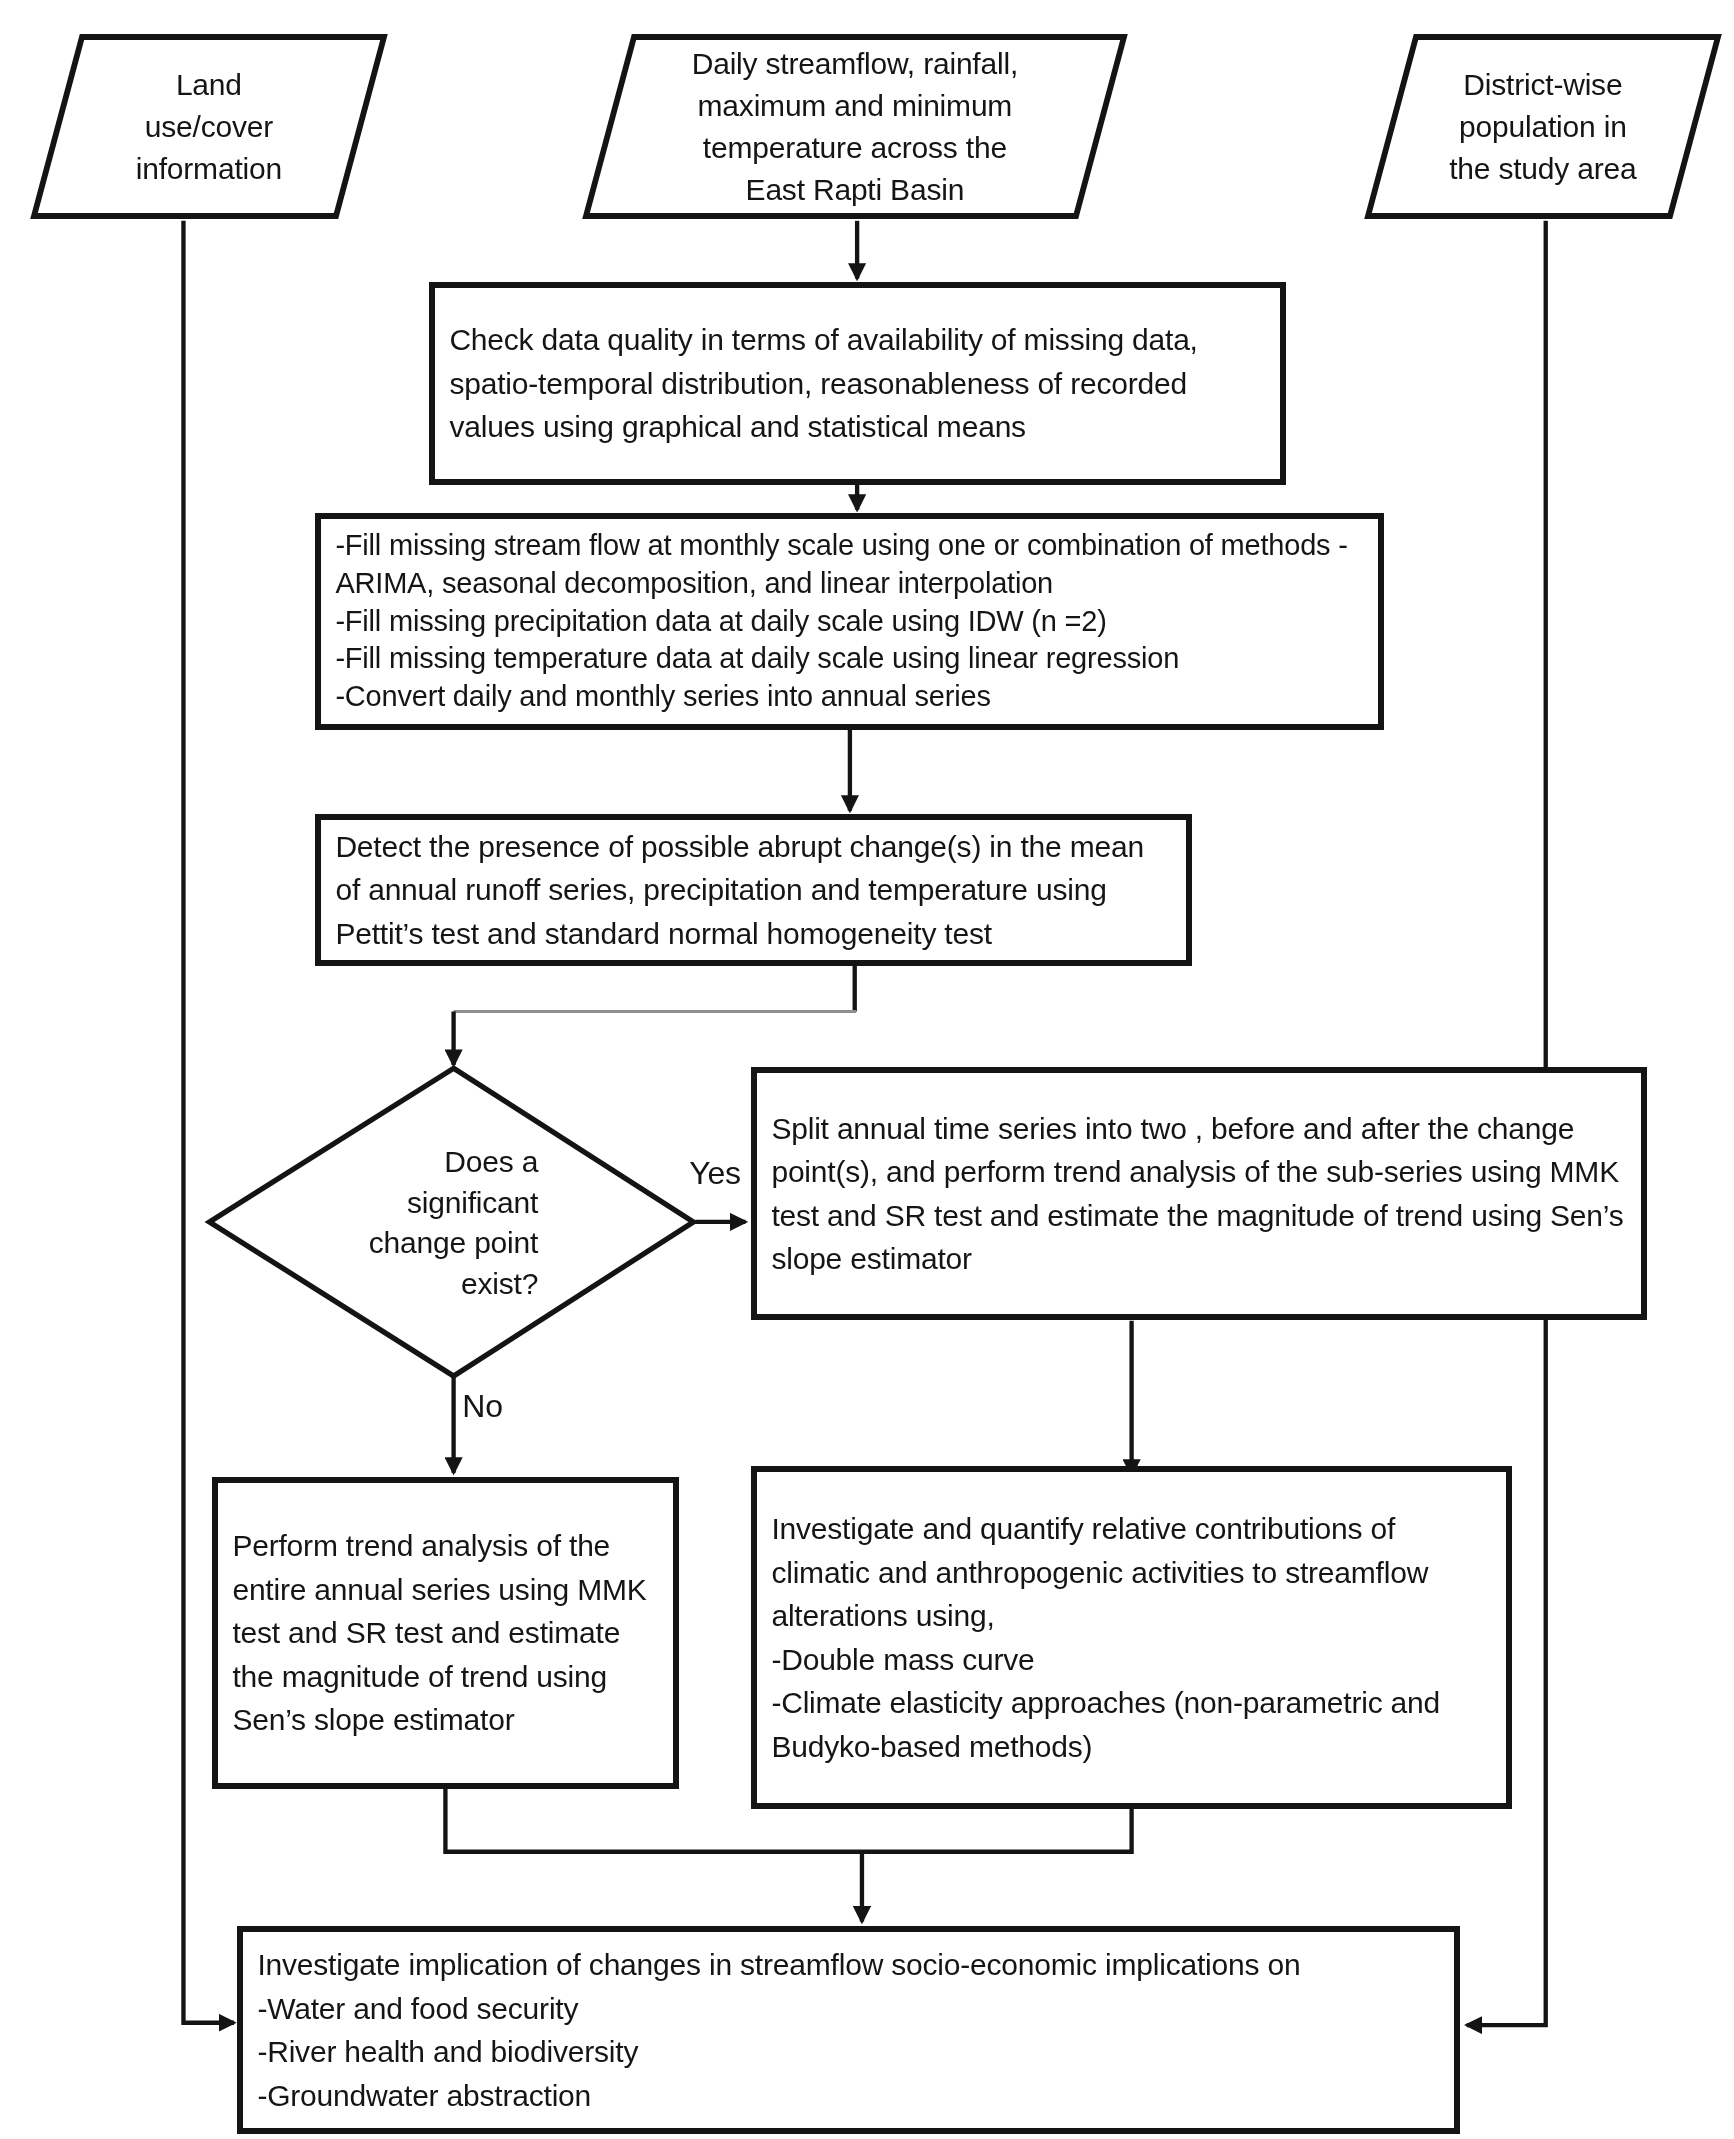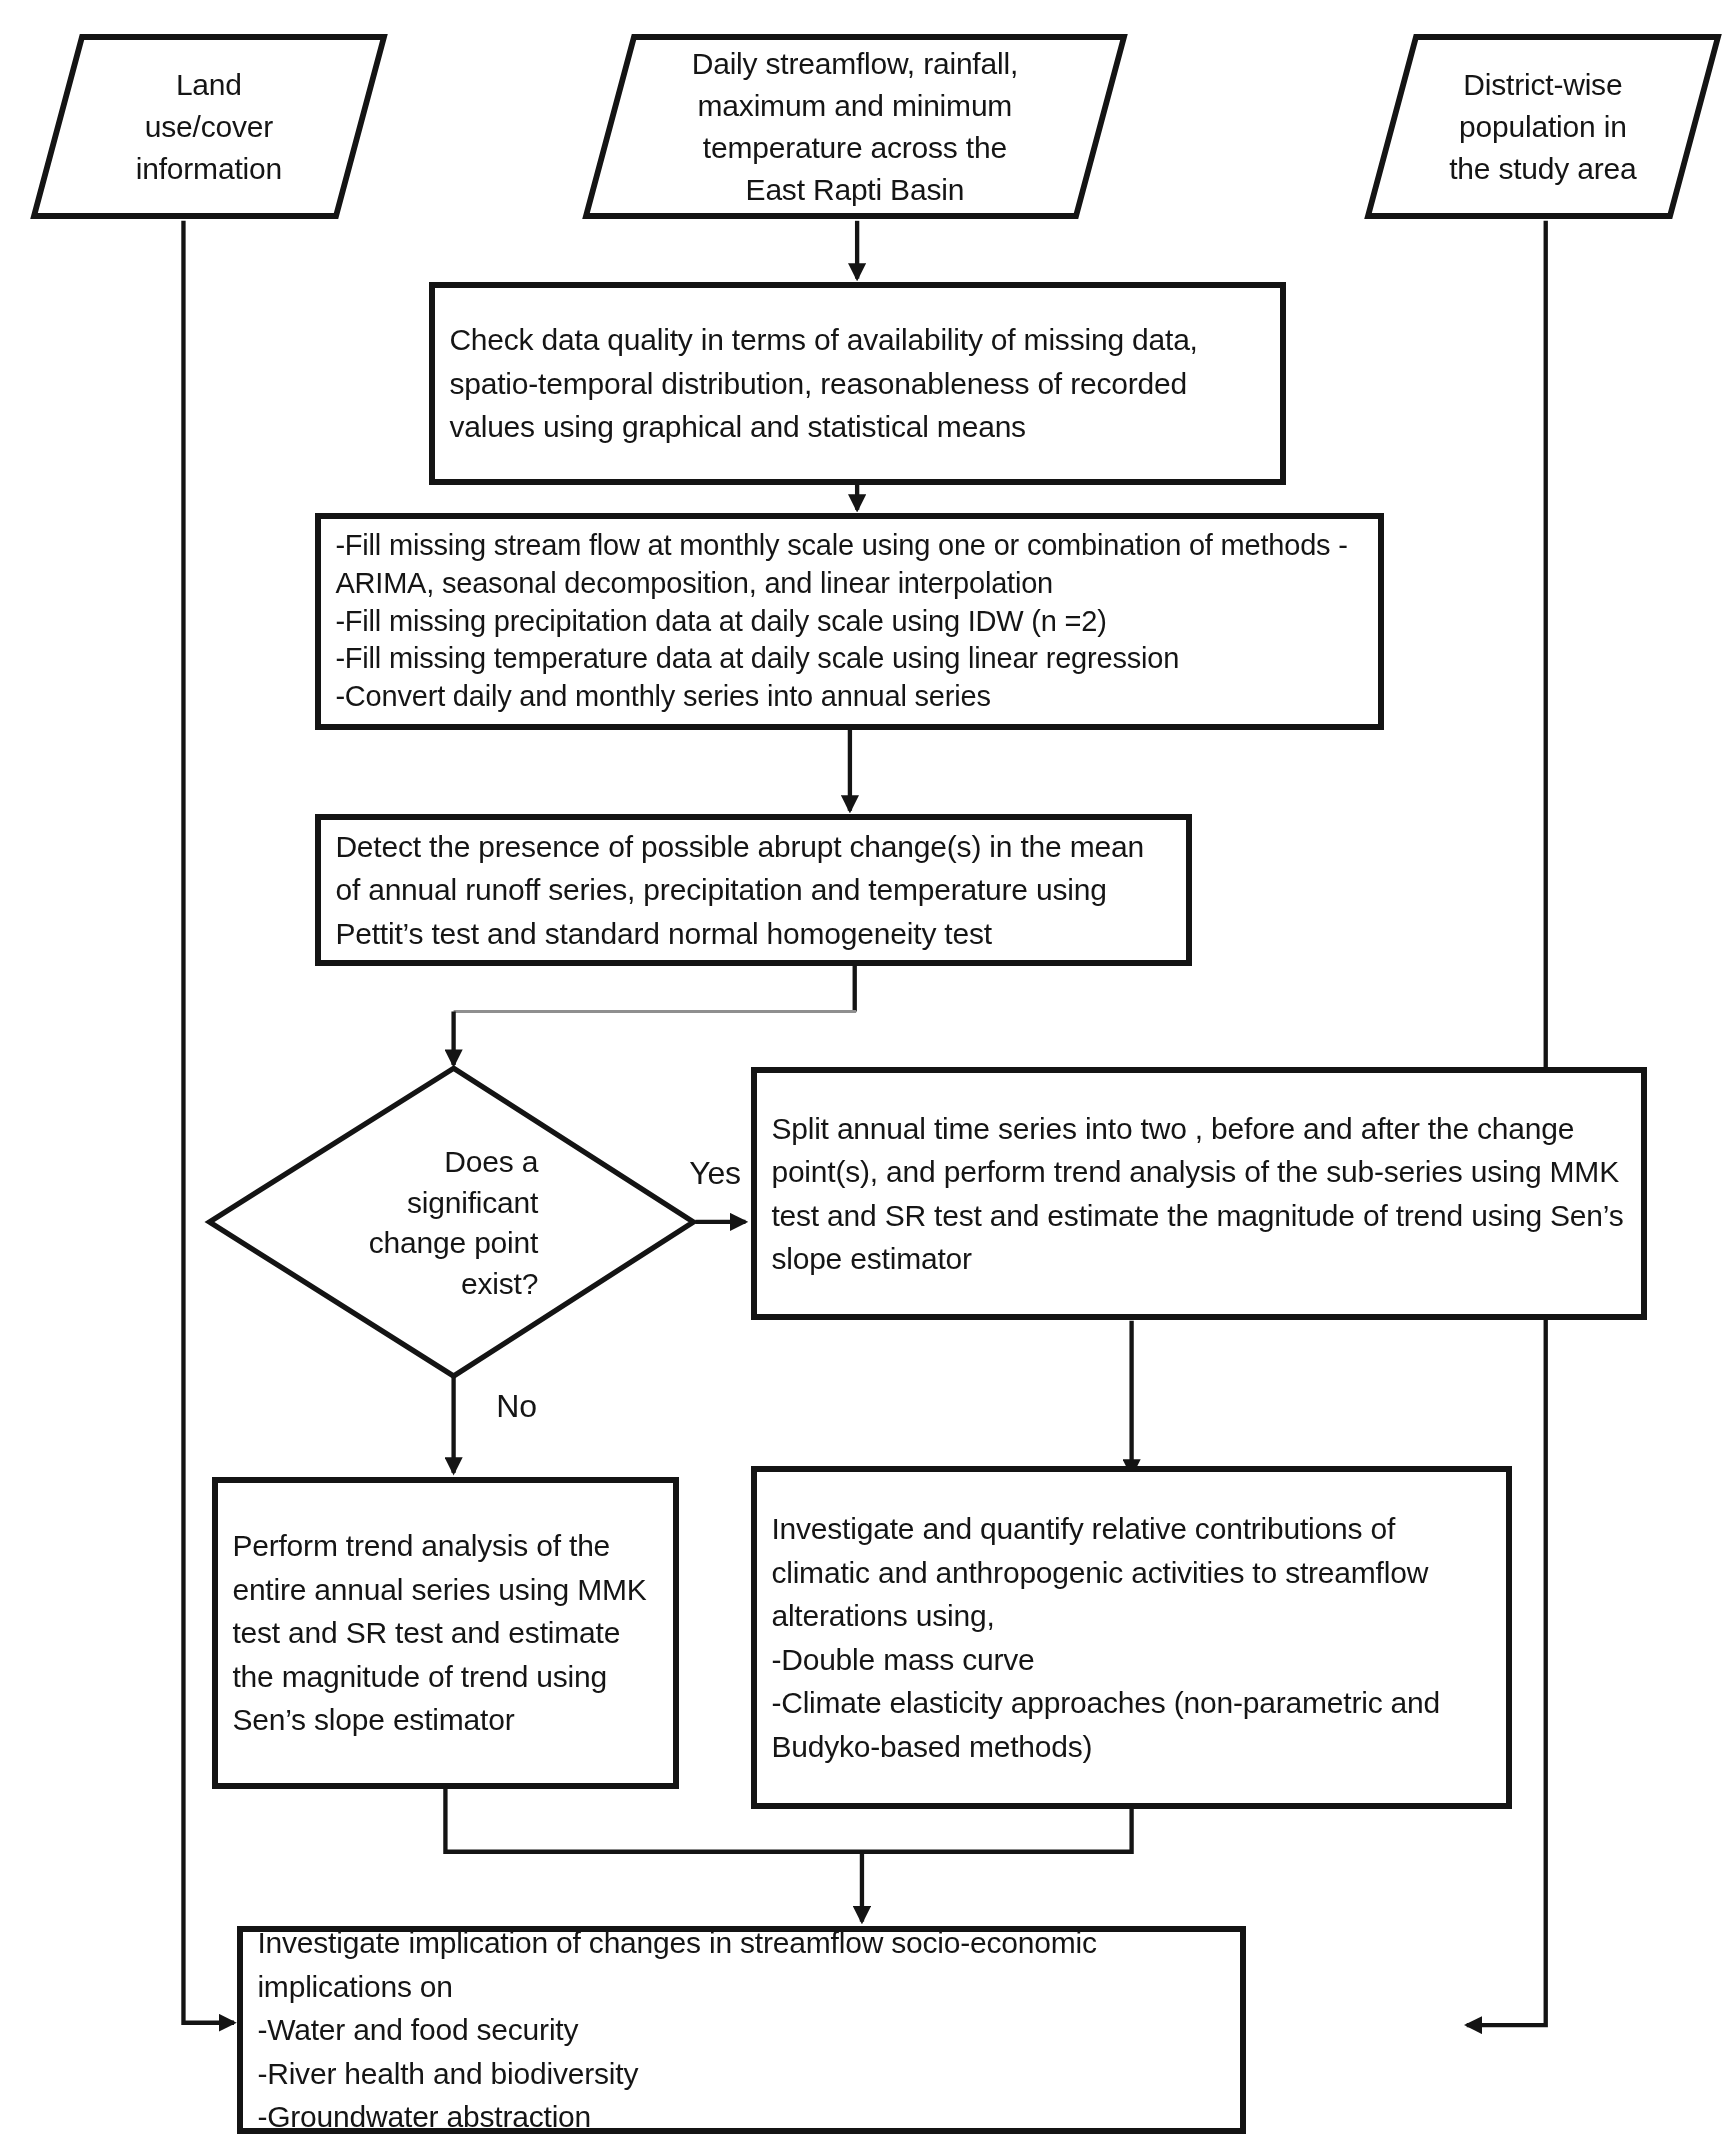--- a/index.html
+++ b/index.html
@@ -140,37 +140,37 @@
     <div class="node-text">Detect the presence of possible abrupt change(s) in the mean of annual runoff series, precipitation and temperature using Pettit’s test and standard normal homogeneity test</div>
   </div>
 
   <div class="diamond-text" style="left:309px; top:1122px; width:289px; height:202px;">Does a
 significant
 change point
 exist?</div>
 
   <div class="edge-label" style="left:669px; top:1155px; width:92px;">Yes</div>
 
-  <div class="edge-label" style="left:485px; top:1388px; width:63px;">No</div>
+  <div class="edge-label" style="left:451px; top:1388px; width:63px;">No</div>
 
   <div class="node box" style="left:751px; top:1067px; width:896px; height:253px;">
     <div class="node-text">Split annual time series into two , before and after the change point(s), and perform trend analysis of the sub-series using MMK test and SR test and estimate the magnitude of trend using Sen’s slope estimator</div>
   </div>
 
   <div class="node box" style="left:212px; top:1477px; width:467px; height:312px;">
     <div class="node-text">Perform trend analysis of the entire annual series using MMK test and SR test and estimate the magnitude of trend using Sen’s slope estimator</div>
   </div>
 
   <div class="node box" style="left:751px; top:1441px; width:761px; height:343px;margin-top:25px;">
     <div class="node-text">Investigate and quantify relative contributions of climatic and anthropogenic activities to streamflow alterations using,
 -Double mass curve
 -Climate elasticity approaches (non-parametric and Budyko-based methods)</div>
   </div>
 
-  <div class="node box" style="left:237px; top:1926px; width:1009px; height:208px;">
+  <div class="node box" style="left:237px; top:1926px; width:1223px; height:208px;">
     <div class="node-text">Investigate implication of changes in streamflow socio-economic implications on
 -Water and food security
 -River health and biodiversity
 -Groundwater abstraction</div>
   </div>
 
 </div>
 
 
 </body></html>

